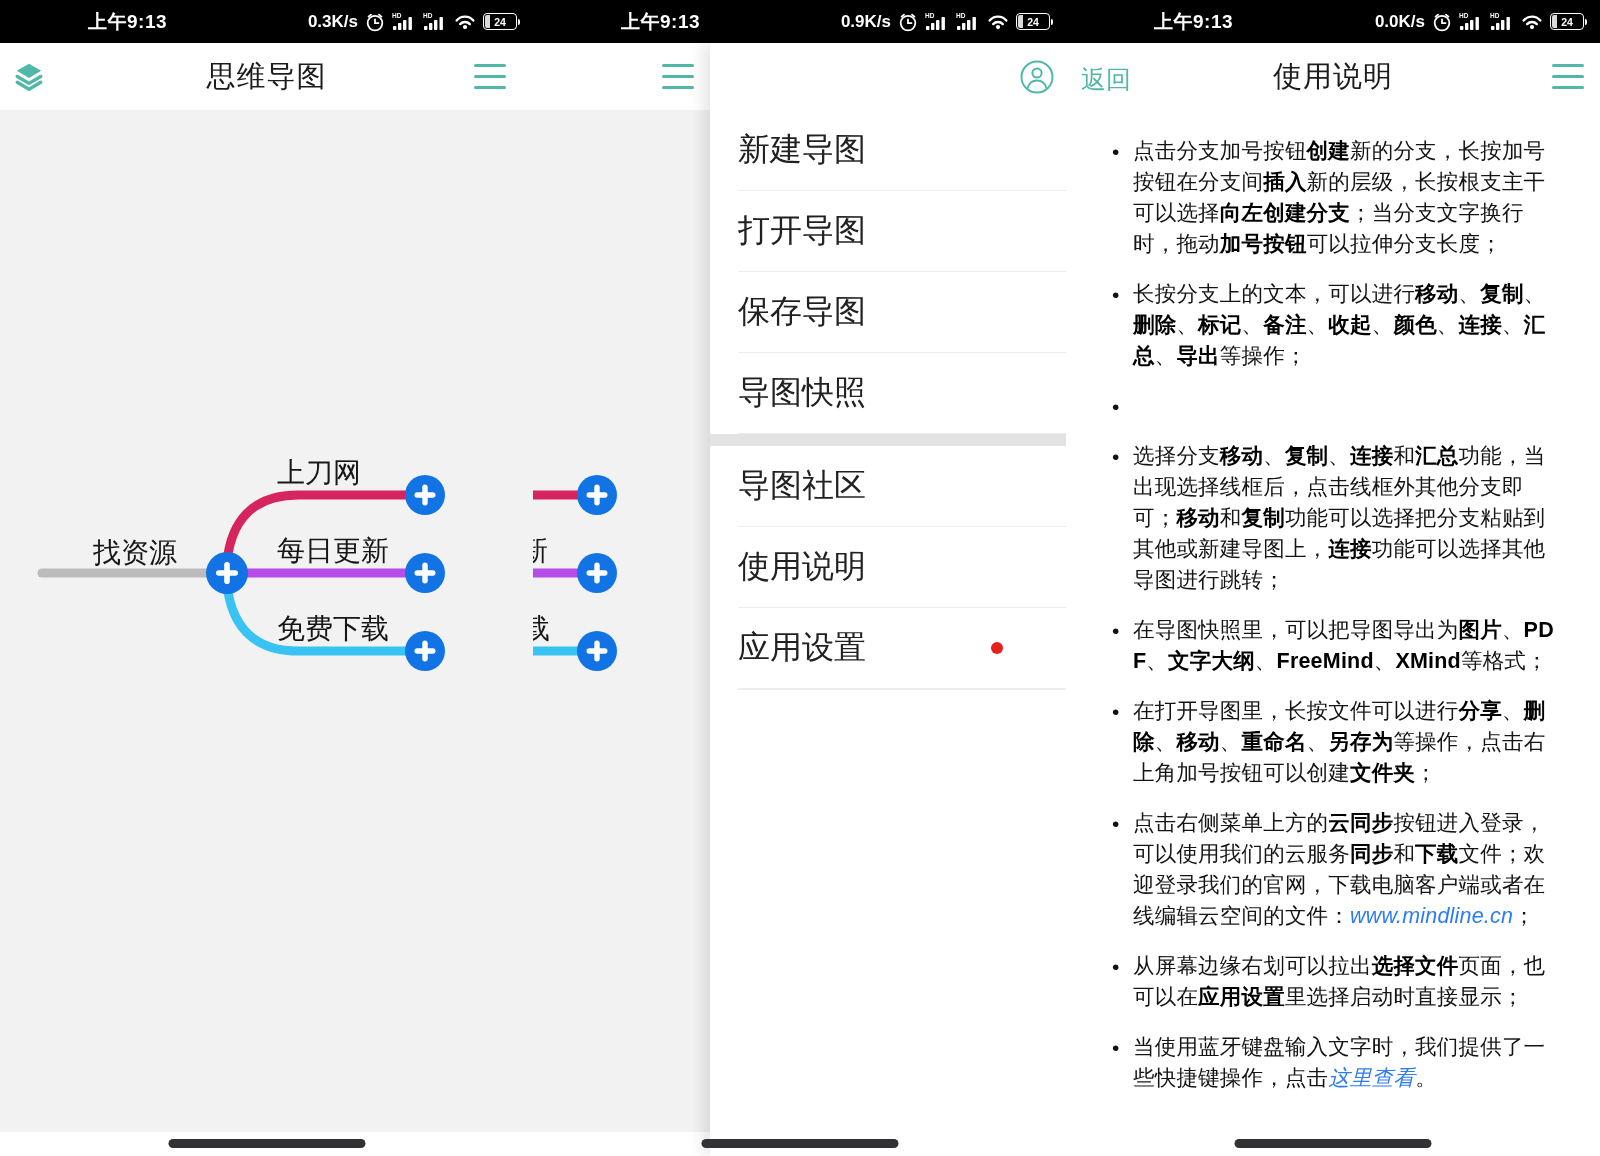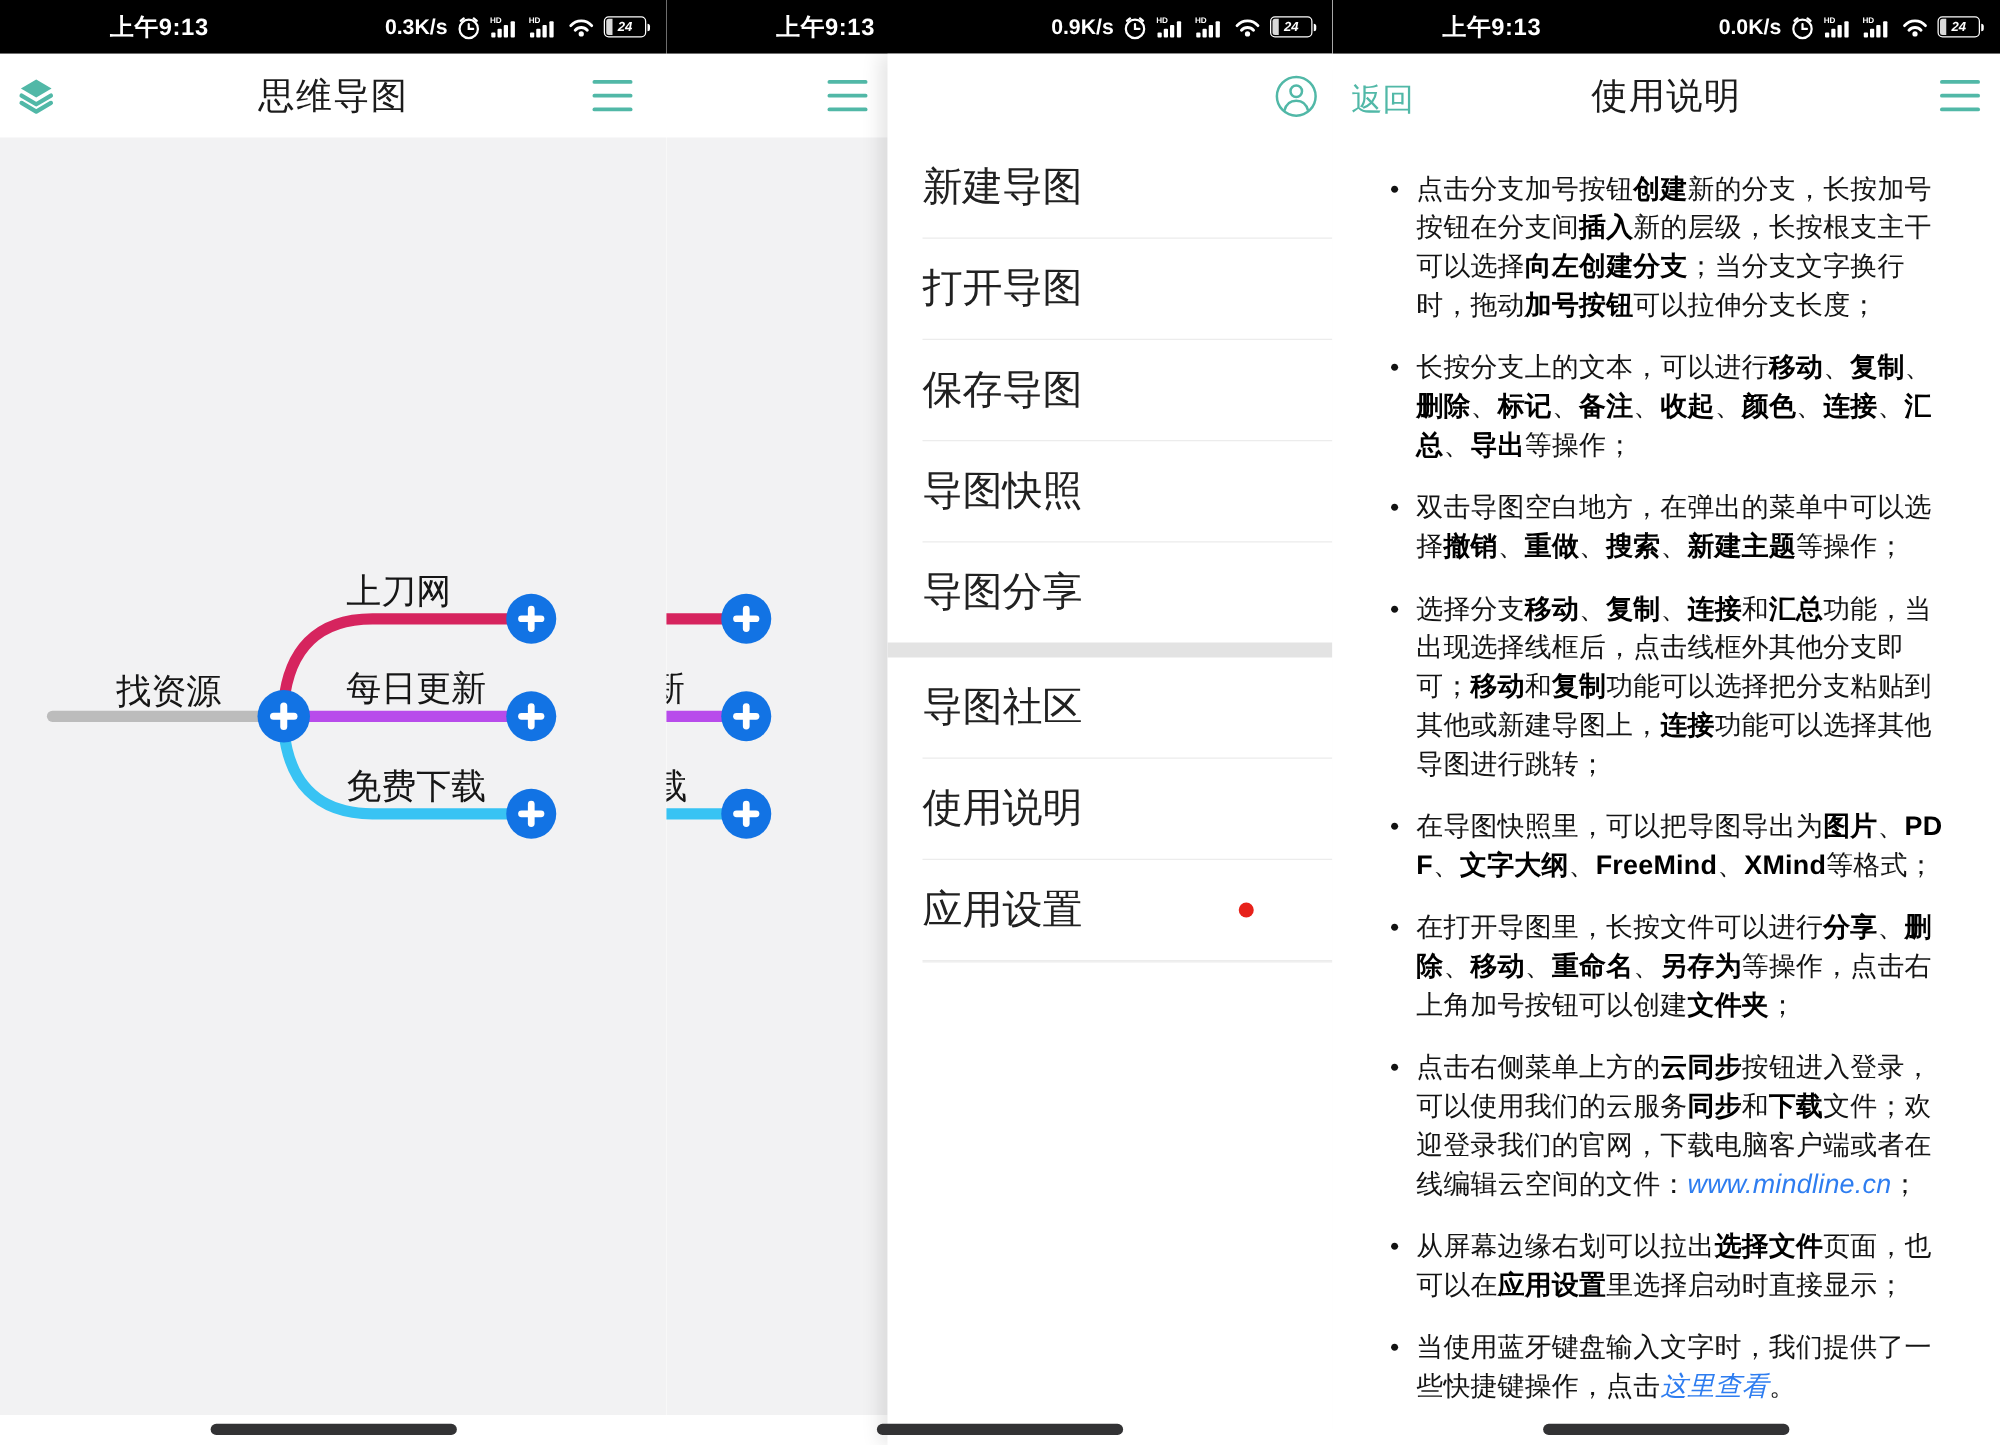--- a/index.html
+++ b/index.html
@@ -12,21 +12,21 @@
   #screen-help   { left:1066px; width:534px; }
 
   
   .status-bar { position:absolute; top:0; left:0; right:0; height:43px; background:#000;
     display:flex; align-items:center; color:#fff; }
   .status-time { margin-left:88px; font-size:19px; font-weight:600; letter-spacing:.5px; }
   .status-right { margin-left:auto; margin-right:16px; display:flex; align-items:center; gap:7px;justify-content:space-between; }
   .status-speed { font-size:17px; font-weight:600; }
   .sicon { display:block; }
   .battery { position:relative; width:34px; height:17px; border:1.5px solid #fff; border-radius:4px;
-    display:flex; align-items:center; justify-content:center; font-size:10.5px; font-weight:700; color:#fff;font-style:italic; }
+    display:flex; align-items:center; justify-content:center; font-size:10.5px; font-weight:700; color:#fff; }
   .battery::after { content:""; position:absolute; right:-4px; top:4.5px; width:2.5px; height:6px;
     background:#fff; border-radius:0 2px 2px 0; }
   .battery-fill { position:absolute; left:1px; top:1px; bottom:1px; width:5px; background:#fff; border-radius:2px 0 0 2px; opacity:.85; }
   .battery-num { position:relative; }
 
   
   .app-header { position:absolute; top:43px; left:0; right:0; height:67px; background:#fff;padding-left:16px; }
   .app-title { position:absolute; top:0; left:0; right:0; height:67px; display:flex;
     align-items:center; justify-content:center; font-size:29px; color:#1c1c1c; letter-spacing:1px; }
   .hamburger { position:absolute; top:21px; width:32px; height:25px; display:flex;
@@ -262,23 +262,20 @@
         </div>
         <div class="menu-divider"></div>
         <div class="menu-item">
           <span>保存导图</span>
         </div>
         <div class="menu-divider"></div>
         <div class="menu-item">
           <span>导图快照</span>
         </div>
         <div class="menu-divider"></div>
-        <div class="menu-item">
-          <span>导图分享</span>
-        </div>
         <div class="menu-divider-thick"></div>
         <div class="menu-item">
           <span>导图社区</span>
         </div>
         <div class="menu-divider"></div>
         <div class="menu-item">
           <span>使用说明</span>
         </div>
         <div class="menu-divider"></div>
         <div class="menu-item">
@@ -351,21 +348,20 @@
       <div class="bullet-row">
         <span class="bullet-dot">•</span>
         <div class="bullet-text"><span>点击分支加号按钮</span><b>创建</b><span>新的分支，长按加号按钮在分支间</span><b>插入</b><span>新的层级，长按根支主干可以选择</span><b>向左创建分支</b><span>；当分支文字换行时，拖动</span><b>加号按钮</b><span>可以拉伸分支长度；</span></div>
       </div>
       <div class="bullet-row">
         <span class="bullet-dot">•</span>
         <div class="bullet-text"><span>长按分支上的文本，可以进行</span><b>移动</b><span>、</span><b>复制</b><span>、</span><b>删除</b><span>、</span><b>标记</b><span>、</span><b>备注</b><span>、</span><b>收起</b><span>、</span><b>颜色</b><span>、</span><b>连接</b><span>、</span><b>汇总</b><span>、</span><b>导出</b><span>等操作；</span></div>
       </div>
       <div class="bullet-row">
         <span class="bullet-dot">•</span>
-        <div class="bullet-text"><span>双击导图空白地方，在弹出的菜单中可以选择</span><b>撤销</b><span>、</span><b>重做</b><span>、</span><b>搜索</b><span>、</span><b>新建主题</b><span>等操作；</span></div>
       </div>
       <div class="bullet-row">
         <span class="bullet-dot">•</span>
         <div class="bullet-text"><span>选择分支</span><b>移动</b><span>、</span><b>复制</b><span>、</span><b>连接</b><span>和</span><b>汇总</b><span>功能，当出现选择线框后，点击线框外其他分支即可；</span><b>移动</b><span>和</span><b>复制</b><span>功能可以选择把分支粘贴到其他或新建导图上，</span><b>连接</b><span>功能可以选择其他导图进行跳转；</span></div>
       </div>
       <div class="bullet-row">
         <span class="bullet-dot">•</span>
         <div class="bullet-text"><span>在导图快照里，可以把导图导出为</span><b>图片</b><span>、</span><b>PDF</b><span>、</span><b>文字大纲</b><span>、</span><b>FreeMind</b><span>、</span><b>XMind</b><span>等格式；</span></div>
       </div>
       <div class="bullet-row">

